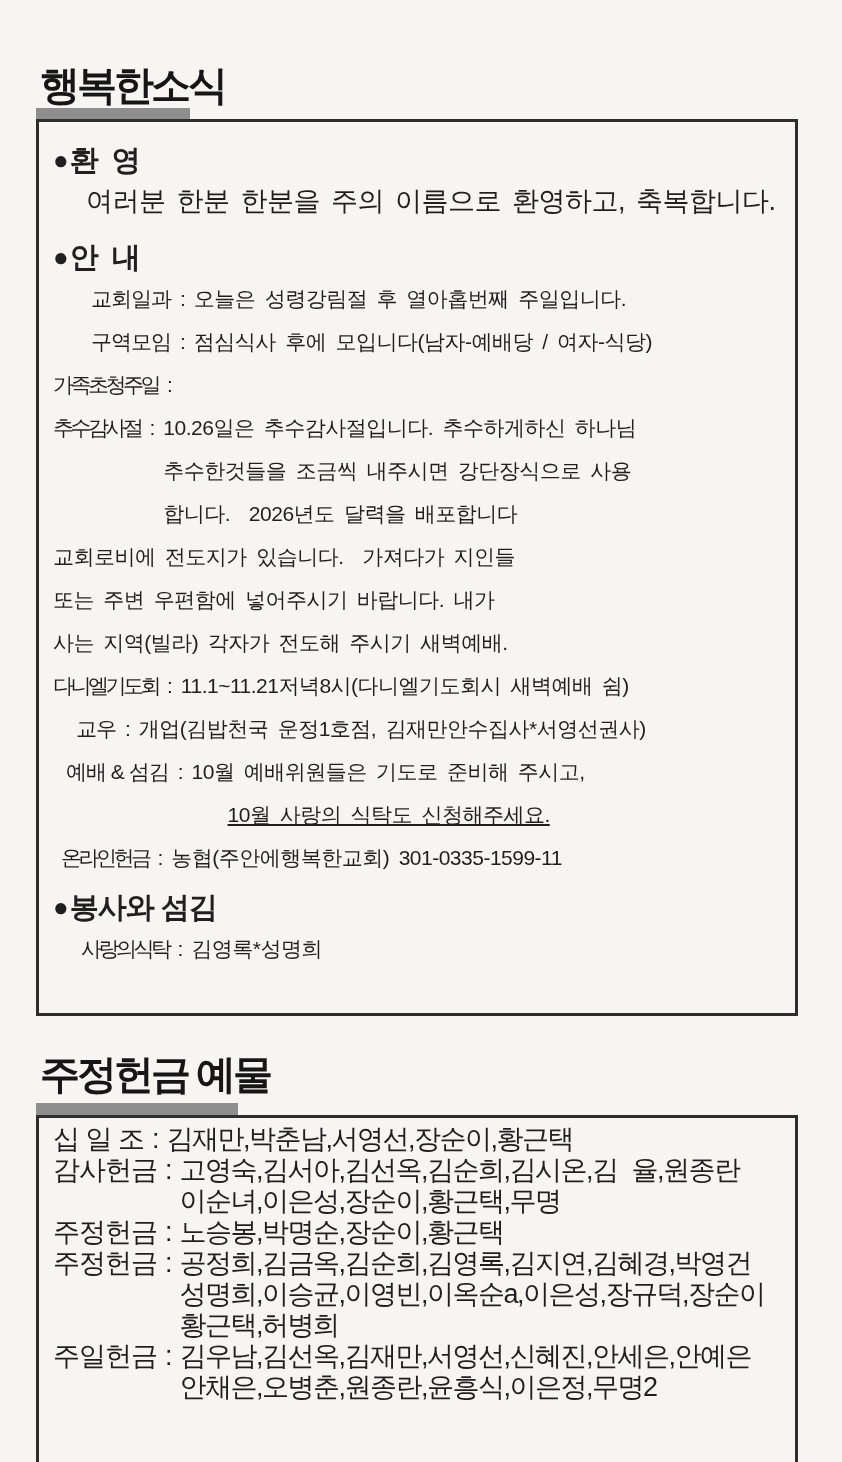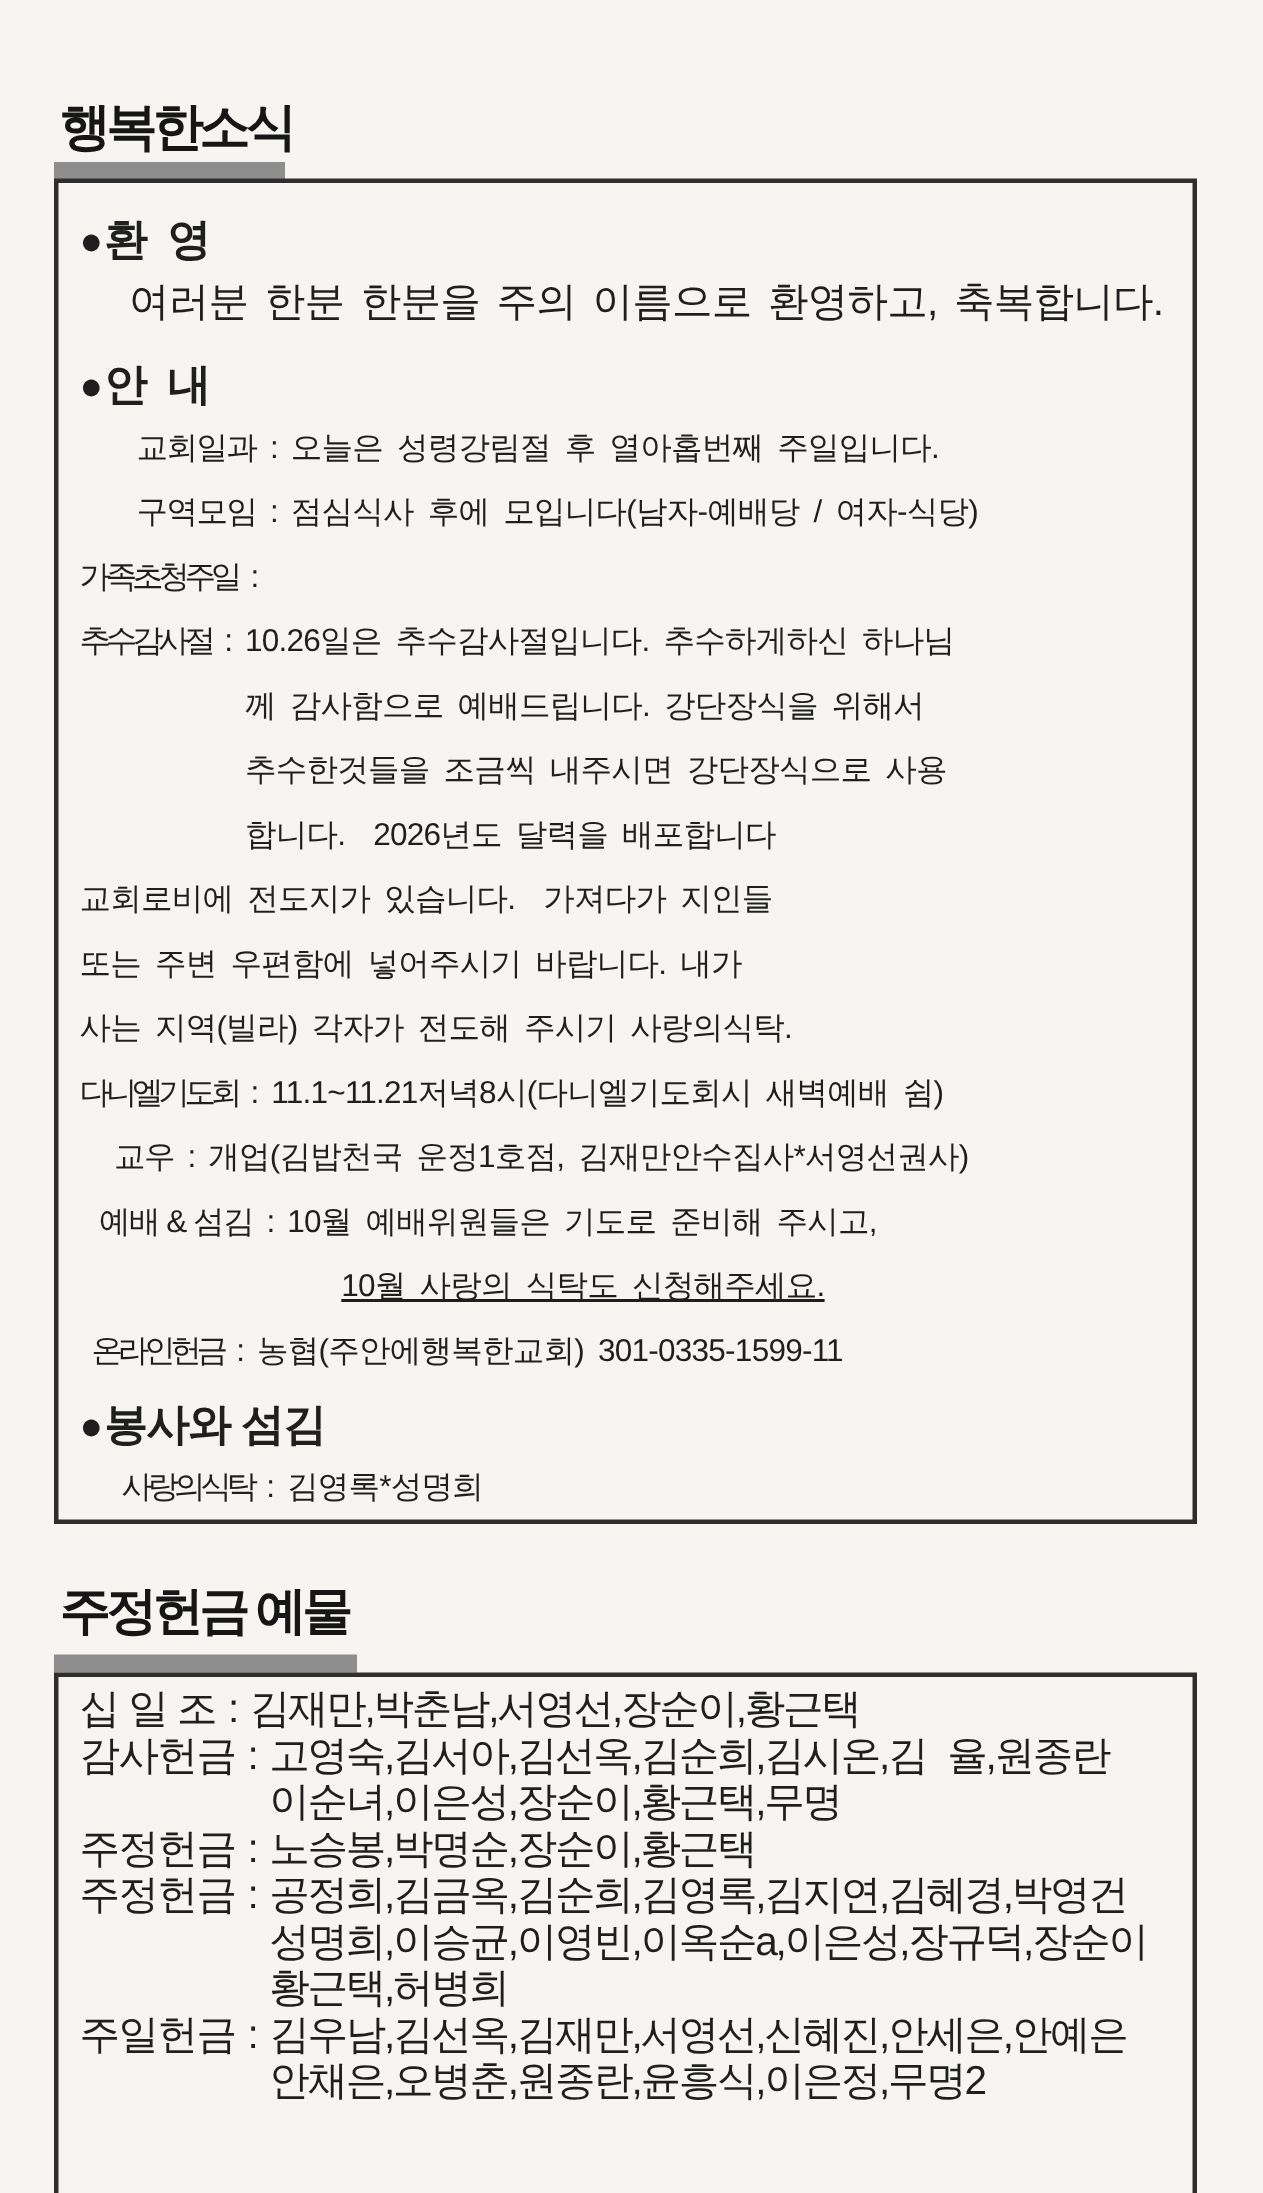--- a/index.html
+++ b/index.html
@@ -10,21 +10,21 @@
   body{
     width:842px;height:1462px;
     font-family:"Liberation Sans","DejaVu Sans",sans-serif;
     color:var(--text);
   }
   .sheet{position:relative;width:842px;height:1462px;overflow:hidden;}
 
   
   .doc-title{
     position:absolute;left:40px;
-    font-size:34px;line-height:46px;font-weight:700;
+    font-size:40px;line-height:46px;font-weight:700;
     letter-spacing:-3px;color:#161616;white-space:pre;text-align:center;
   }
   .t1{top:62px;}
   .t2{top:1051px;}
   .title-bar{position:absolute;left:36px;height:12px;background:var(--bar);}
   .bar1{top:108px;width:154px;}
   .bar2{top:1103px;width:202px;}
 
   
   .box{
@@ -111,31 +111,30 @@
       </div>
 
       <div class="entry">
         <div class="entry-label"><span class="lbl cond">가족초청주일</span><span class="sep">:</span></div>
       </div>
 
       <div class="entry">
         <div class="entry-label"><span class="lbl cond">추수감사절</span><span class="sep">:</span></div>
         <div class="entry-lines">
           <div class="line">10.26일은 추수감사절입니다. 추수하게하신 하나님</div>
-          <div class="line">께 감사함으로 예배드립니다. 강단장식을 위해서</div>
           <div class="line">추수한것들을 조금씩 내주시면 강단장식으로 사용</div>
           <div class="line">합니다.  2026년도 달력을 배포합니다</div>
         </div>
       </div>
 
       <div class="entry">
         <div class="entry-lines">
           <div class="line">교회로비에 전도지가 있습니다.  가져다가 지인들</div>
           <div class="line">또는 주변 우편함에 넣어주시기 바랍니다. 내가</div>
-          <div class="line">사는 지역(빌라) 각자가 전도해 주시기 사랑의식탁.</div>
+          <div class="line">사는 지역(빌라) 각자가 전도해 주시기 새벽예배.</div>
         </div>
       </div>
 
       <div class="entry">
         <div class="entry-label"><span class="lbl cond">다니엘기도회</span><span class="sep">:</span></div>
         <div class="entry-lines">
           <div class="line">11.1~11.21저녁8시(다니엘기도회시 새벽예배 쉼)</div>
         </div>
       </div>
 

